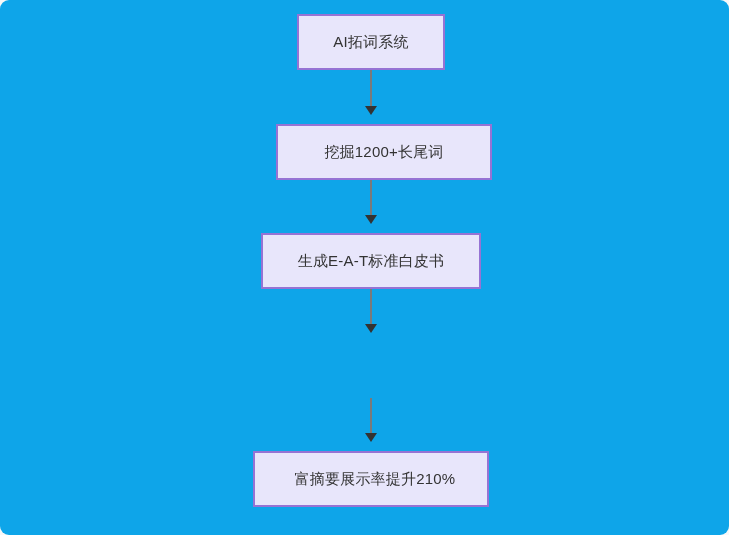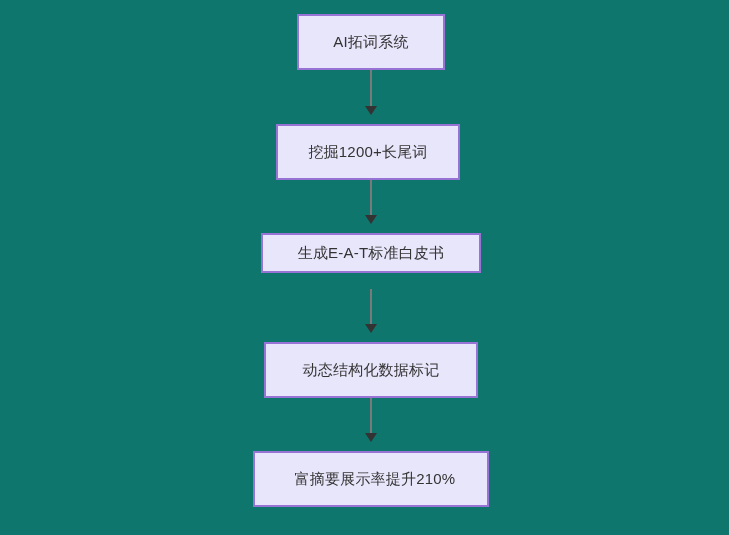--- a/index.html
+++ b/index.html
@@ -60,21 +60,21 @@
     height: 0;
     border-left: 6px solid transparent;
     border-right: 6px solid transparent;
     border-top: 9px solid #333333;
     transform: translateX(-6px);
   }
 </style>
 </head>
 <body>
 
-<div id="flowchart-canvas" style="background: #0f766e;">
+<div id="flowchart-canvas" style="background: #0ea5e9; border-radius: 9px;">
 
   <div class="edge" style="left: 371px; top: 70px;">
     <div class="edge-line" style="height: 37px; background: rgb(122, 122, 122);"></div>
     <div class="edge-arrow" style="top: 36px; border-top-color: rgb(51, 51, 51);"></div>
   </div>
   <div class="edge" style="left: 371px; top: 180px;">
     <div class="edge-line" style="height: 36px; background: rgb(122, 122, 122);"></div>
     <div class="edge-arrow" style="top: 35px; border-top-color: rgb(51, 51, 51);"></div>
   </div>
   <div class="edge" style="left: 371px; top: 289px;">
@@ -82,26 +82,23 @@
     <div class="edge-arrow" style="top: 35px; border-top-color: rgb(51, 51, 51);"></div>
   </div>
   <div class="edge" style="left: 371px; top: 398px;">
     <div class="edge-line" style="height: 36px; background: rgb(122, 122, 122);"></div>
     <div class="edge-arrow" style="top: 35px; border-top-color: rgb(51, 51, 51);"></div>
   </div>
 
   <div class="node" style="left: 297px; top: 14px; width: 148px; height: 56px; background: rgb(232, 230, 251); border-color: rgb(150, 115, 212); color: rgb(51, 51, 51);">
     <span class="node-label">AI拓词系统</span>
   </div>
-  <div class="node" style="left: 276px; top: 124px; width: 184px; height: 56px; background: rgb(232, 230, 251); border-color: rgb(150, 115, 212); color: rgb(51, 51, 51);">
+  <div class="node" style="left: 276px; top: 124px; width: 216px; height: 56px; background: rgb(232, 230, 251); border-color: rgb(150, 115, 212); color: rgb(51, 51, 51);">
     <span class="node-label">挖掘1200+长尾词</span>
   </div>
-  <div class="node" style="left: 261px; top: 233px; width: 220px; height: 40px; background: rgb(232, 230, 251); border-color: rgb(150, 115, 212); color: rgb(51, 51, 51);">
+  <div class="node" style="left: 261px; top: 233px; width: 220px; height: 56px; background: rgb(232, 230, 251); border-color: rgb(150, 115, 212); color: rgb(51, 51, 51);">
     <span class="node-label">生成E-A-T标准白皮书</span>
-  </div>
-  <div class="node" style="left: 264px; top: 342px; width: 214px; height: 56px; background: rgb(232, 230, 251); border-color: rgb(150, 115, 212); color: rgb(51, 51, 51);">
-    <span class="node-label">动态结构化数据标记</span>
   </div>
   <div class="node" style="left: 253px; top: 451px; width: 236px; height: 56px; background: rgb(232, 230, 251); border-color: rgb(150, 115, 212); color: rgb(51, 51, 51); padding-left: 8px;">
     <span class="node-label">富摘要展示率提升210%</span>
   </div>
 
 </div>
 
 </body></html>

